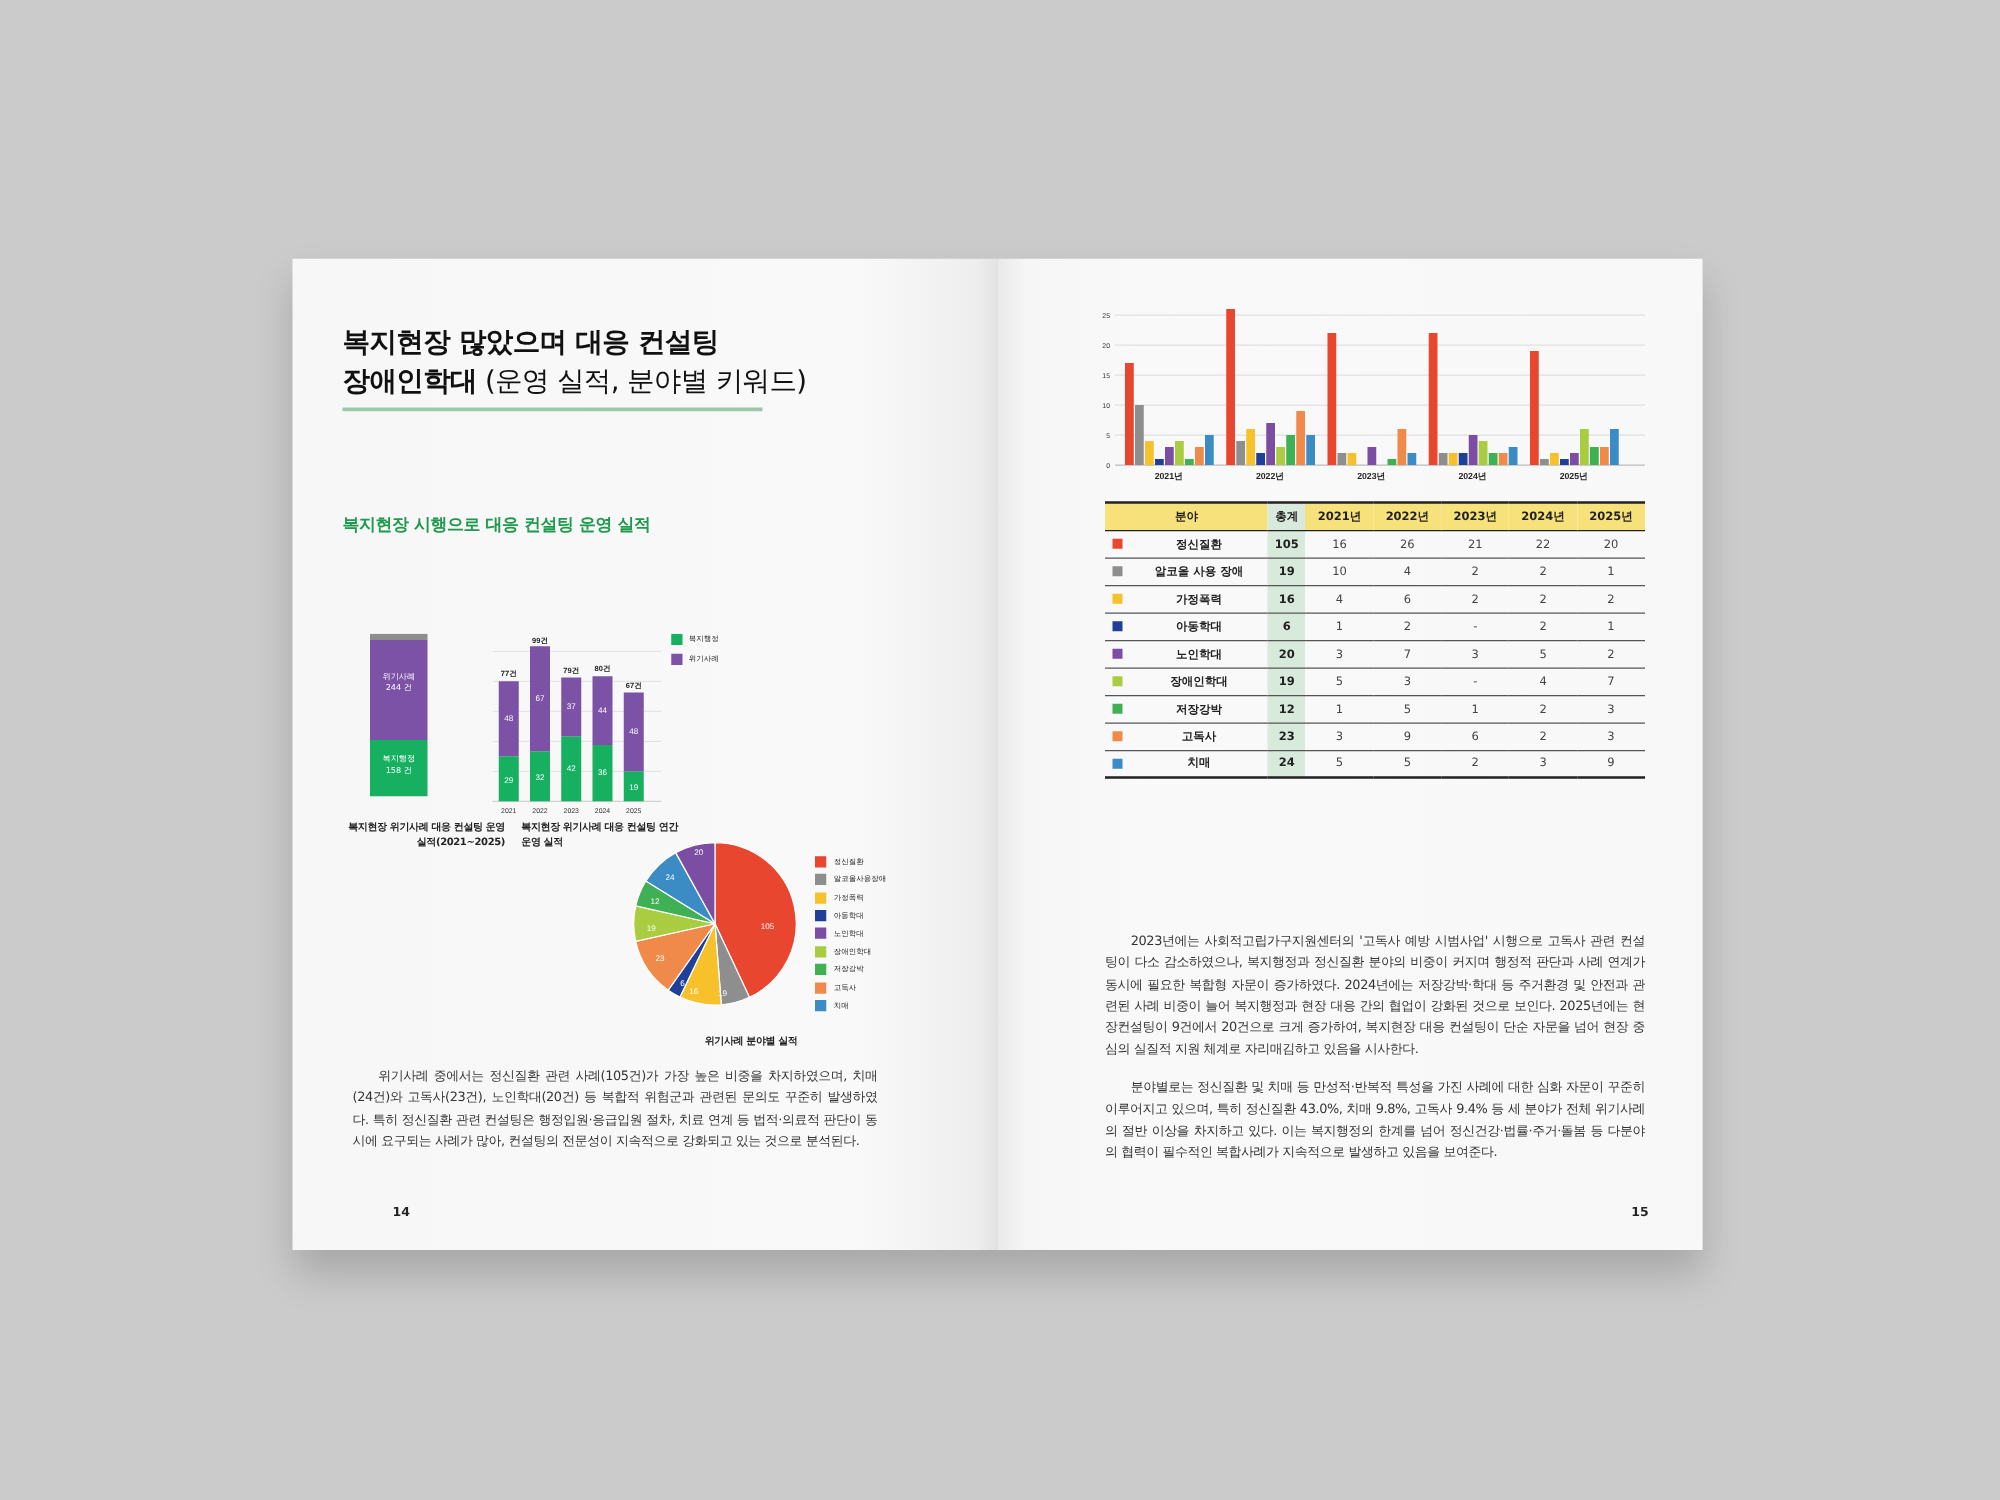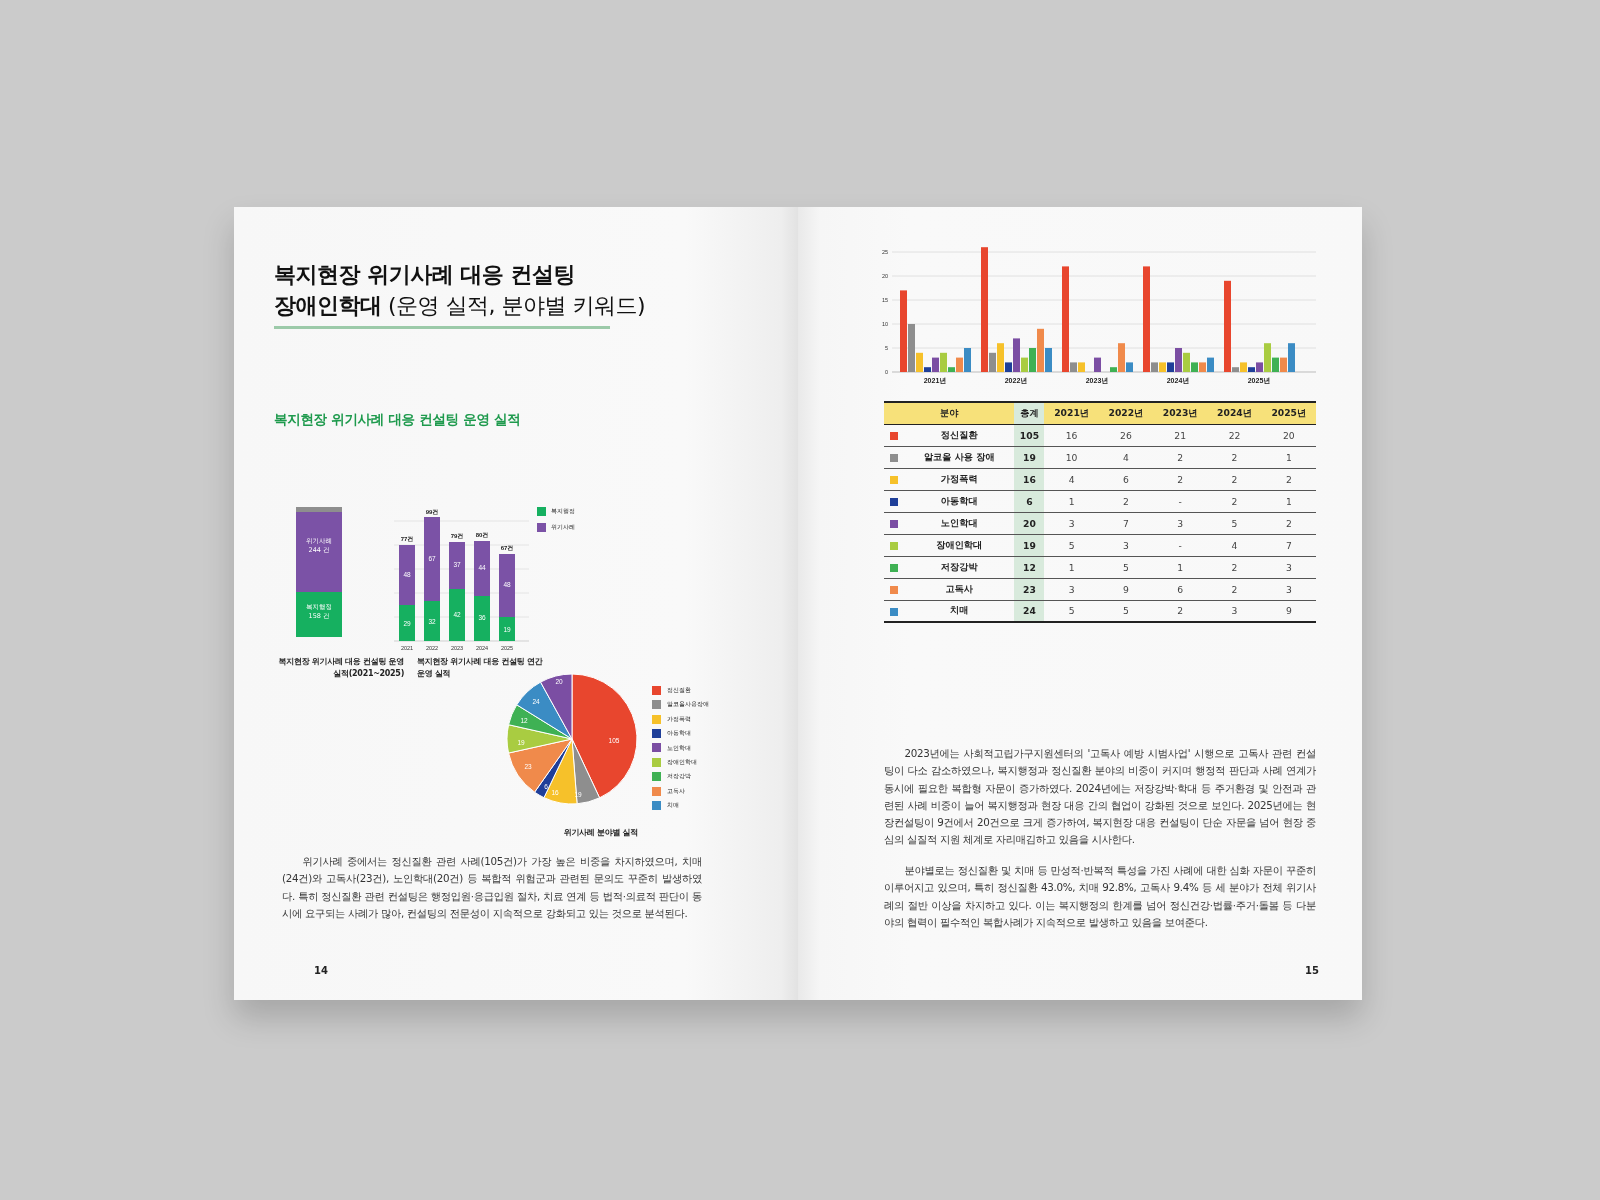--- a/index.html
+++ b/index.html
@@ -39,26 +39,26 @@
   .swatch { display: inline-block; width: 8px; height: 8px; vertical-align: middle; }
   .data-table tr:last-child td { border-bottom: 2px solid #222; }
 </style>
 </head>
 <body>
 
 <div class="spread">
 
   <div class="page left">
     <div class="title">
-      <div>복지현장 위기사례 대응 컨설팅</div>
+      <div>복지현장 많았으며 대응 컨설팅</div>
       <div><span>장애인학대</span><span class="sub"> (운영 실적, 분야별 키워드)</span></div>
     </div>
     <div class="title-rule"></div>
 
-    <div class="section-h">복지현장 위기사례 대응 컨설팅 운영 실적</div>
+    <div class="section-h">복지현장 시행으로 대응 컨설팅 운영 실적</div>
 
 
     <div class="chart-box" style="left:40px;top:300px;width:110px;height:135px;">
       <svg width="110" height="135" viewBox="0 0 110 135">
         <rect x="22" y="0" width="46" height="5" fill="#8e8e8e"></rect>
         <rect x="22" y="5" width="46" height="80" fill="#7b52a6"></rect>
         <rect x="22" y="85" width="46" height="45" fill="#16b060"></rect>
       </svg>
       <div style="position:absolute;left:22px;top:30px;width:46px;text-align:center;color:#fff;font-size:6.5px;line-height:9px;">
         <div>위기사례</div>
@@ -365,17 +365,17 @@
           <td>5</td>
             <td>5</td>
             <td>2</td>
             <td>3</td>
             <td>9</td>
         </tr>
       </tbody>
     </table>
 
     <div class="para" style="left:86px;top:538px;width:432px;">2023년에는 사회적고립가구지원센터의 '고독사 예방 시범사업' 시행으로 고독사 관련 컨설팅이 다소 감소하였으나, 복지행정과 정신질환 분야의 비중이 커지며 행정적 판단과 사례 연계가 동시에 필요한 복합형 자문이 증가하였다. 2024년에는 저장강박·학대 등 주거환경 및 안전과 관련된 사례 비중이 늘어 복지행정과 현장 대응 간의 협업이 강화된 것으로 보인다. 2025년에는 현장컨설팅이 9건에서 20건으로 크게 증가하여, 복지현장 대응 컨설팅이 단순 자문을 넘어 현장 중심의 실질적 지원 체계로 자리매김하고 있음을 시사한다.</div>
-    <div class="para" style="left:86px;top:655px;width:432px;">분야별로는 정신질환 및 치매 등 만성적·반복적 특성을 가진 사례에 대한 심화 자문이 꾸준히 이루어지고 있으며, 특히 정신질환 43.0%, 치매 92.8%, 고독사 9.4% 등 세 분야가 전체 위기사례의 절반 이상을 차지하고 있다. 이는 복지행정의 한계를 넘어 정신건강·법률·주거·돌봄 등 다분야의 협력이 필수적인 복합사례가 지속적으로 발생하고 있음을 보여준다.</div>
+    <div class="para" style="left:86px;top:655px;width:432px;">분야별로는 정신질환 및 치매 등 만성적·반복적 특성을 가진 사례에 대한 심화 자문이 꾸준히 이루어지고 있으며, 특히 정신질환 43.0%, 치매 9.8%, 고독사 9.4% 등 세 분야가 전체 위기사례의 절반 이상을 차지하고 있다. 이는 복지행정의 한계를 넘어 정신건강·법률·주거·돌봄 등 다분야의 협력이 필수적인 복합사례가 지속적으로 발생하고 있음을 보여준다.</div>
 
     <div class="page-num" style="left:507px;">15</div>
   </div>
 </div>
 
 </body></html>

